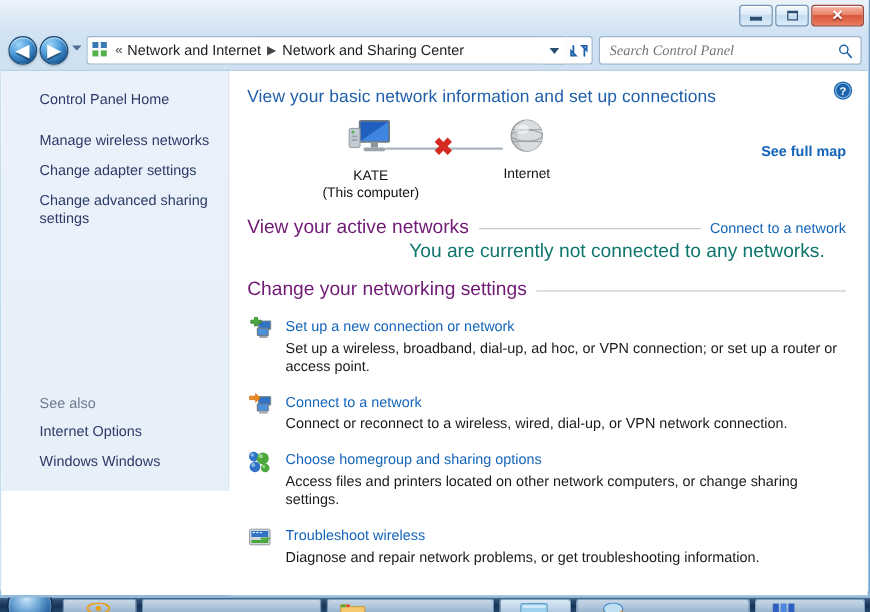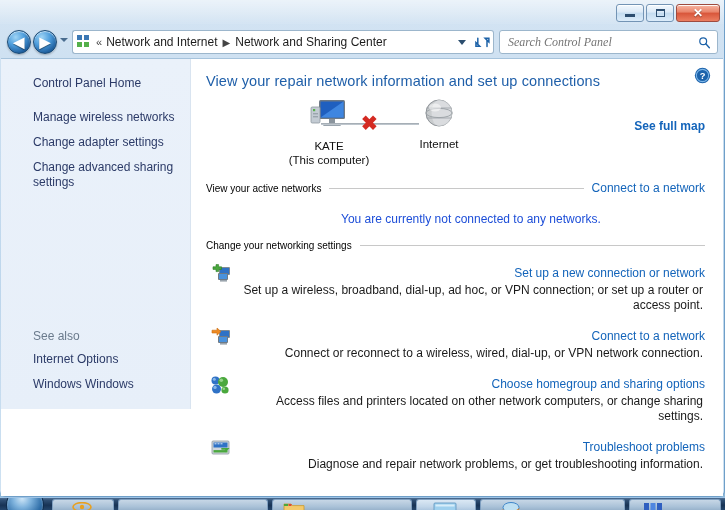--- a/index.html
+++ b/index.html
@@ -159,21 +159,21 @@
     position:absolute; right:12px; top:8px; cursor:default;
   }
   h1#page-title {
     margin:0; padding:0 0 2px 0;
     font-size: 14.5px; font-weight: normal; color:#1f5fa9;
     letter-spacing: .1px;
   }
 
   
   #netmap { position:relative; height: 78px; margin-top: 6px; }
-  #node-computer { position:absolute; left:68px; top:0; width:110px; text-align:center; }
+  #node-computer { position:absolute; left:48px; top:0; width:110px; text-align:center; }
   #node-internet { position:absolute; left:188px; top:0; width:90px; text-align:center; }
   .node-label { font-size:11.5px; color:#111; margin-top:2px; line-height:14px; }
   .node-sub   { font-size:11.5px; color:#111; line-height:14px; }
   #link-line {
     position:absolute; left:115px; top:22px; width:98px; height:10px;
   }
   #link-line .ln {
     position:absolute; left:0; top:4px; width:98px; height:2px;
     background: linear-gradient(180deg,#9aa3ab,#c9d1d8);
   }
@@ -185,31 +185,31 @@
   #see-full-map {
     position:absolute; right:0; top:22px;
     font-size:12px; color:#1364ba; text-decoration:none; cursor:default;font-weight:bold;
   }
 
   
   .sect {
     display:flex; align-items:center; gap:8px;
     margin-top: 6px;
   }
-  .sect-title { font-size:10px; color:#000000; white-space:nowrap; }
+  .sect-title { font-size:16px; color:#701a75; white-space:nowrap; }
   .sect-rule { flex:1; height:1px; background:#c8c8c8; }
   .sect-link { font-size:12px; color:#1364ba; text-decoration:none; white-space:nowrap; cursor:default; }
 
   #no-networks {
-    margin: 17px 0 0 0; padding-left: 135px;
-    font-size:12px; color:#1d4ed8;
-  }
-
-  
-  #tasks { margin-top: 12px; text-align: right; }
+    margin: 2px 0 0 0; padding-left: 135px;
+    font-size:16px; color:#0f766e;
+  }
+
+  
+  #tasks { margin-top: 12px; }
   .task { display:flex; margin-bottom: 13px; }
   .task-icon { width: 26px; flex:none; padding-top: 1px; }
   .task-body { flex:1; padding-left: 6px; }
   .task-title {
     font-size:12px; color:#1364ba; text-decoration:none;
     display:inline-block; line-height:15px; cursor:default;
   }
   .task-desc {
     font-size:12px; color:#1a1a1a; line-height:15px; margin-top:2px;
     max-width: 465px;
@@ -322,21 +322,21 @@
     <div id="content">
 
       <div id="help-icon-wrap">
         <svg width="17" height="17" viewBox="0 0 20 20">
           <circle cx="10" cy="10" r="9" fill="#1c63ab"></circle>
           <circle cx="10" cy="10" r="7.2" fill="none" stroke="#7db6e8" stroke-width="1.2"></circle>
           <text x="10" y="14.3" text-anchor="middle" font-family="Liberation Sans, sans-serif" font-size="11" font-weight="bold" fill="#ffffff">?</text>
         </svg>
       </div>
 
-      <h1 id="page-title">View your repair network information and set up connections</h1>
+      <h1 id="page-title">View your basic network information and set up connections</h1>
 
       <div id="netmap">
 
         <div id="node-computer">
           <svg width="40" height="36" viewBox="0 0 40 36">
             <rect x="10" y="3" width="26" height="19" rx="1.5" fill="#6f7a85"></rect>
             <rect x="11.5" y="4.5" width="23" height="16" fill="#1f5fbf"></rect>
             <polygon points="11.5,20.5 34.5,4.5 34.5,20.5" fill="#3f86e0"></polygon>
             <rect x="20" y="22" width="6" height="4" fill="#8a949d"></rect>
             <rect x="14" y="26" width="18" height="3" rx="1.2" fill="#9aa4ad"></rect>
@@ -443,21 +443,21 @@
               <rect x="2" y="3" width="17" height="13" rx="1" fill="#cfd6dc" stroke="#8d979f" stroke-width=".8"></rect>
               <rect x="3.5" y="4.5" width="14" height="5" fill="#2f72c6"></rect>
               <rect x="4.5" y="5.3" width="2" height="1" fill="#ffffff" opacity=".85"></rect>
               <rect x="7.5" y="5.3" width="2" height="1" fill="#ffffff" opacity=".85"></rect>
               <rect x="10.5" y="5.3" width="2" height="1" fill="#ffffff" opacity=".85"></rect>
               <path d="M3.5 13.3 h14" stroke="#4aa83d" stroke-width="2.4"></path>
               <path d="M12 10.8 L17.5 10.8 L15.2 13.2" fill="none" stroke="#4aa83d" stroke-width="1.8" stroke-linecap="round"></path>
             </svg>
           </div>
           <div class="task-body">
-            <a href="#" class="task-title">Troubleshoot problems</a>
+            <a href="#" class="task-title">Troubleshoot wireless</a>
             <div class="task-desc">Diagnose and repair network problems, or get troubleshooting information.</div>
           </div>
         </div>
 
       </div>
     </div>
   </div>
 </div>
 
 <div id="taskbar">

